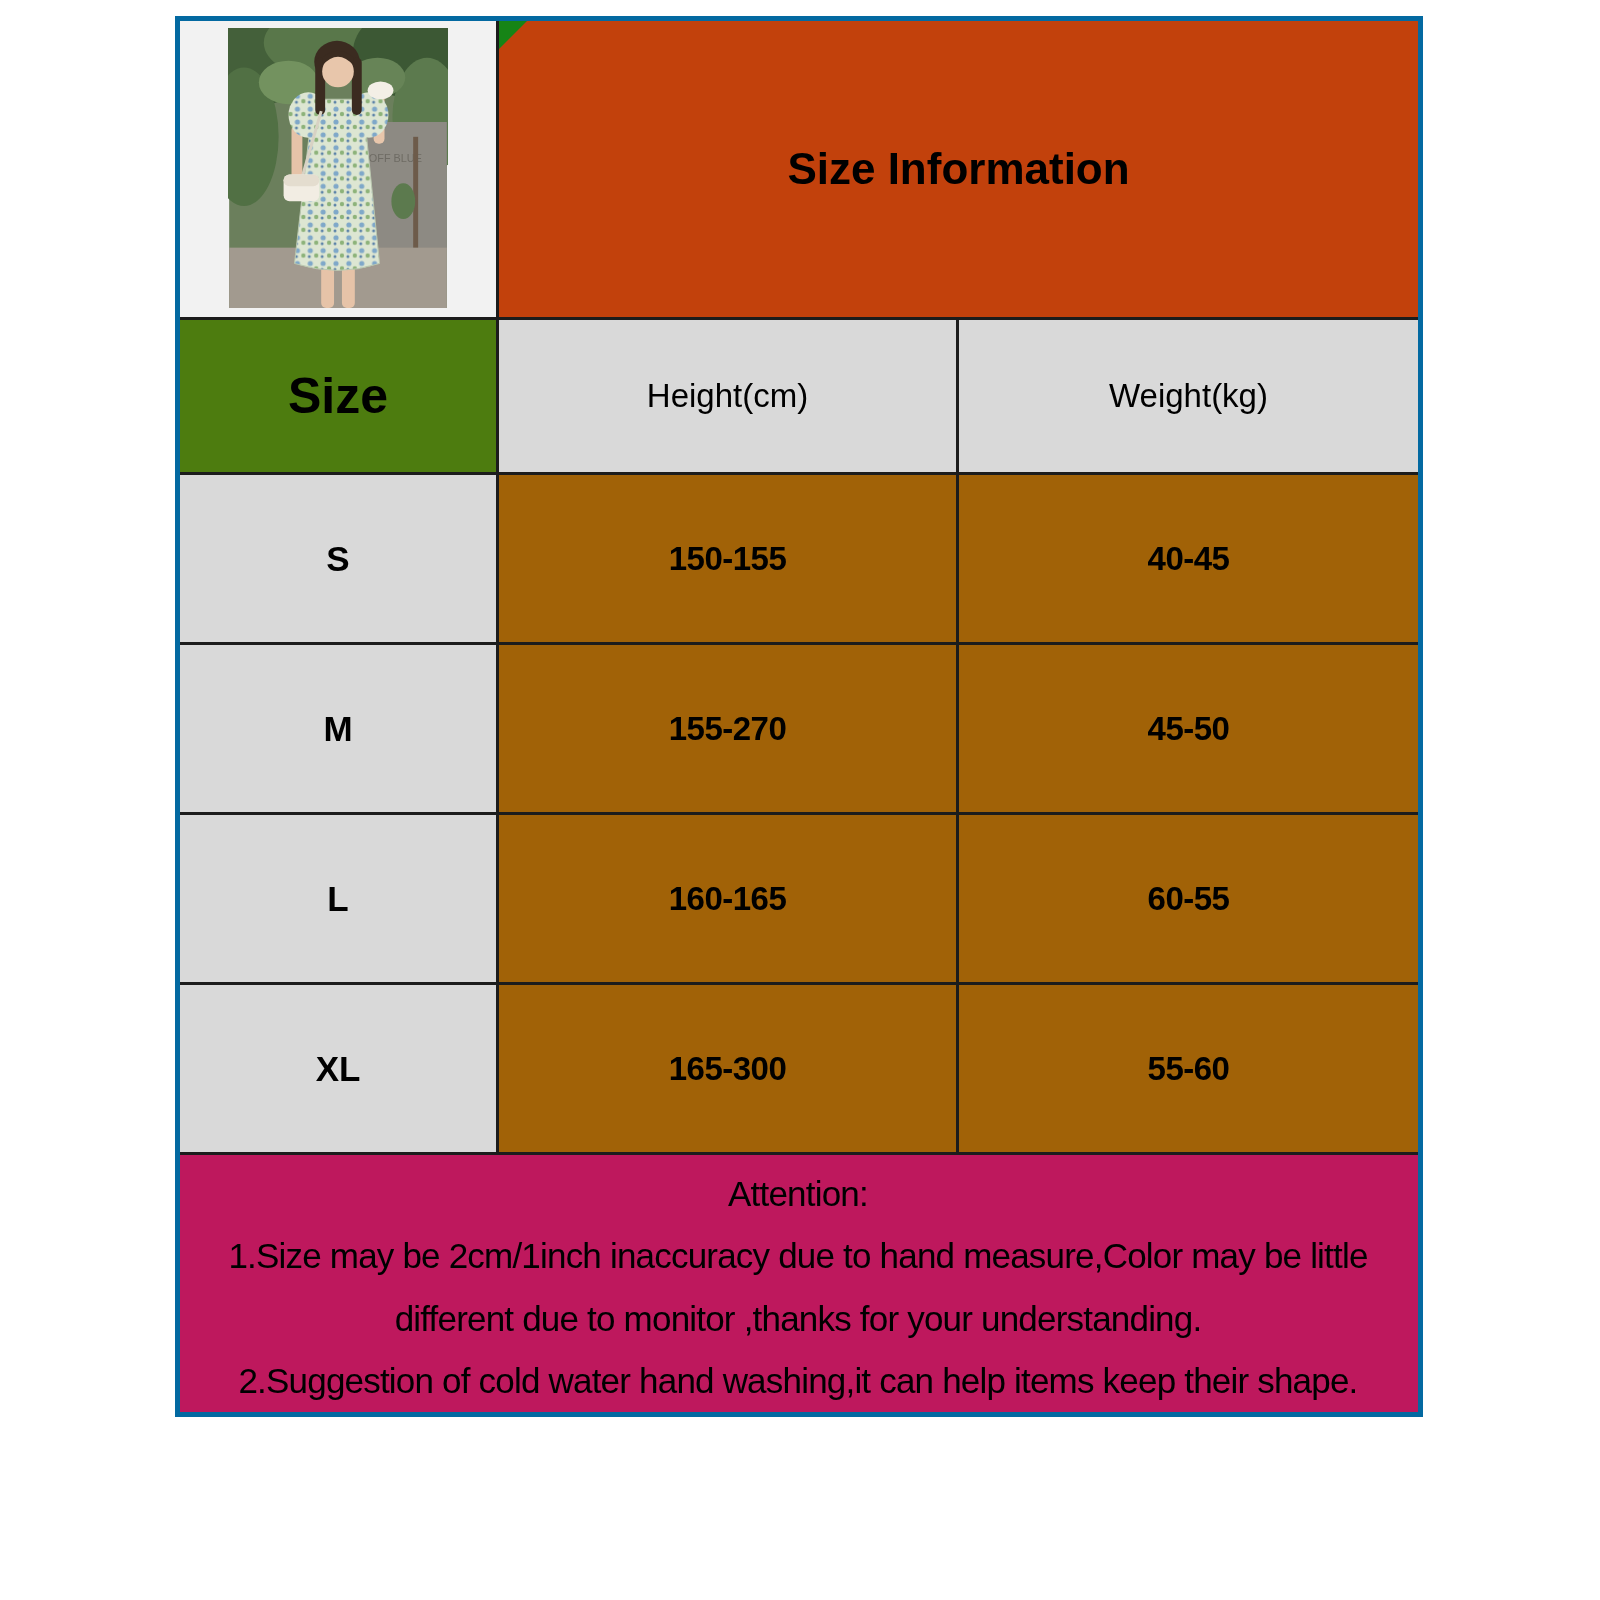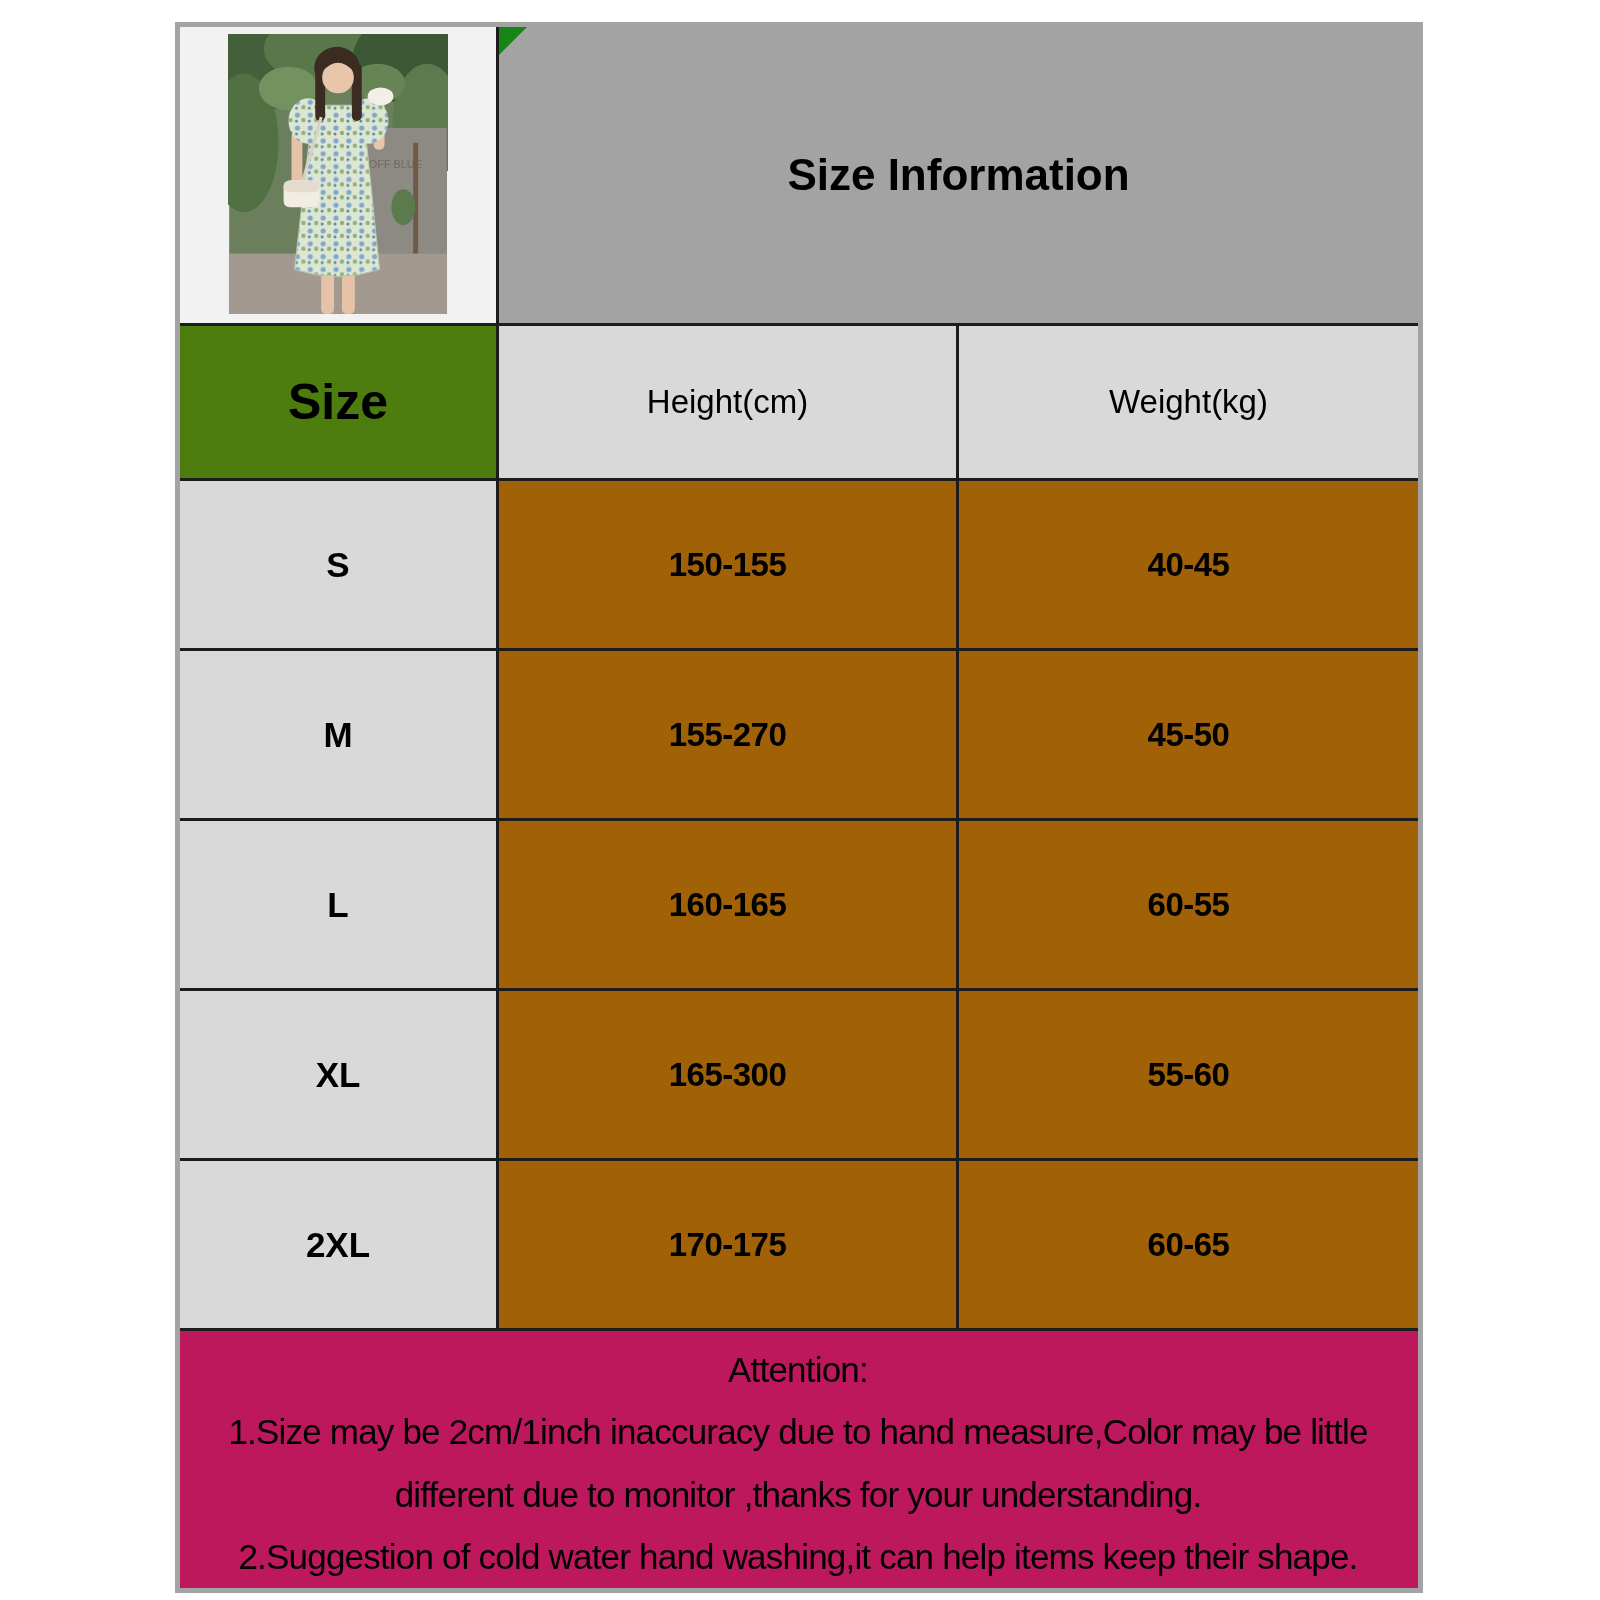--- a/index.html
+++ b/index.html
@@ -4,39 +4,39 @@
 <style>
   html,body{margin:0;padding:0;}
   body{
     width:1600px;height:1600px;background:#ffffff;
     font-family:"Liberation Sans", sans-serif;color:#000;
     -webkit-font-smoothing:antialiased;
   }
   .sheet{position:relative;width:1600px;height:1600px;overflow:hidden;}
 
   table.size-table{
-    position:absolute;left:175px;top:22px;width:1243px;
+    position:absolute;left:175px;top:16px;width:1243px;
     border-collapse:collapse;table-layout:fixed;
-    border:5px solid #a3a3a3;
+    border:5px solid #0369a1;
   }
   .size-table td, .size-table th{
     border:3px solid #1c1c1c;
     text-align:center;vertical-align:middle;
     overflow:hidden;
   }
 
   tr.r-top{height:300px;}
   tr.r-head{height:155px;}
   tr.r-data{height:170px;}
   tr.r-attn{height:252px;}
 
   .photo-cell{background:#f2f2f2;}
   .photo-frame{display:inline-block;width:220px;height:280px;margin-top:2px;}
 
-  .title-cell{background:#a3a3a3;position:relative;}
+  .title-cell{background:#c2410c;position:relative;}
   .title-text{font-size:44px;font-weight:bold;letter-spacing:0px;}
   .corner-triangle{
     position:absolute;top:0;left:0;width:0;height:0;
     border-top:28px solid #168416;
     border-right:28px solid transparent;
   }
 
   .head-size{background:#4d7c0f;font-size:50px;font-weight:bold;}
   .head-col{background:#d9d9d9;font-size:33px;font-weight:normal;}
 
@@ -137,25 +137,20 @@
     <tr class="r-data">
       <td class="size-cell">L</td>
       <td class="val-cell">160-165</td>
       <td class="val-cell">60-55</td>
     </tr>
     <tr class="r-data">
       <td class="size-cell">XL</td>
       <td class="val-cell">165-300</td>
       <td class="val-cell">55-60</td>
     </tr>
-    <tr class="r-data">
-      <td class="size-cell">2XL</td>
-      <td class="val-cell">170-175</td>
-      <td class="val-cell">60-65</td>
-    </tr>
 
     <tr class="r-attn">
       <td class="attn-cell" colspan="3">
         <p>Attention:</p>
         <p>1.Size may be 2cm/1inch inaccuracy due to hand measure,Color may be little different due to monitor ,thanks for your understanding.</p>
         <p>2.Suggestion of cold water hand washing,it can help items keep their shape.</p>
       </td>
     </tr>
   </tbody>
     </table>

